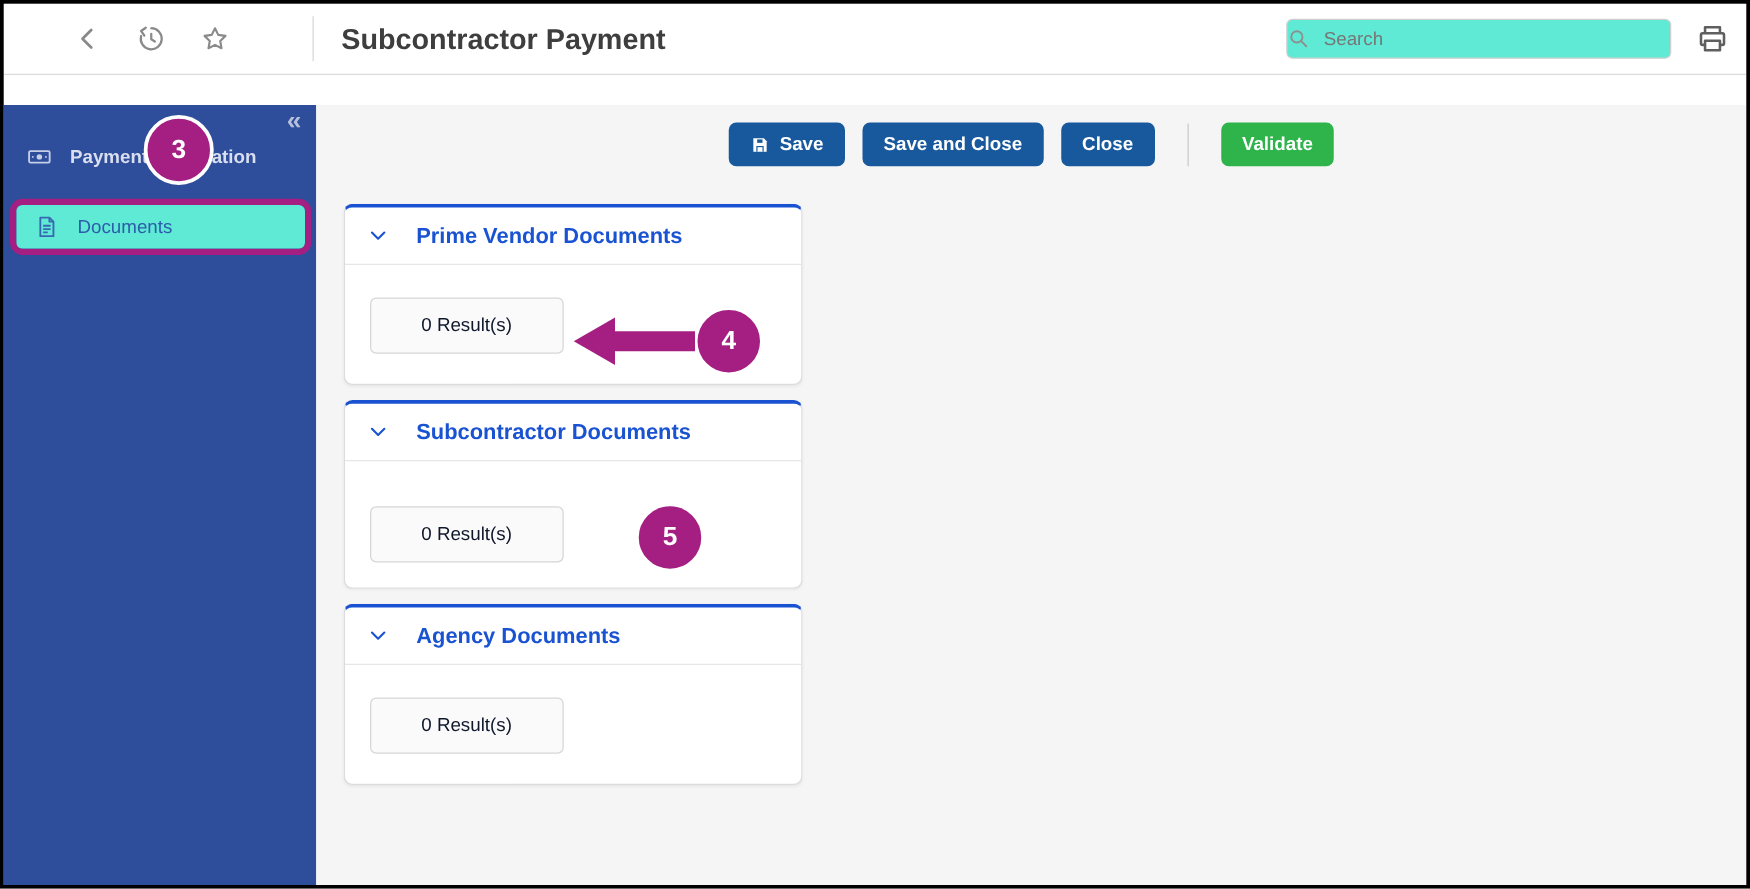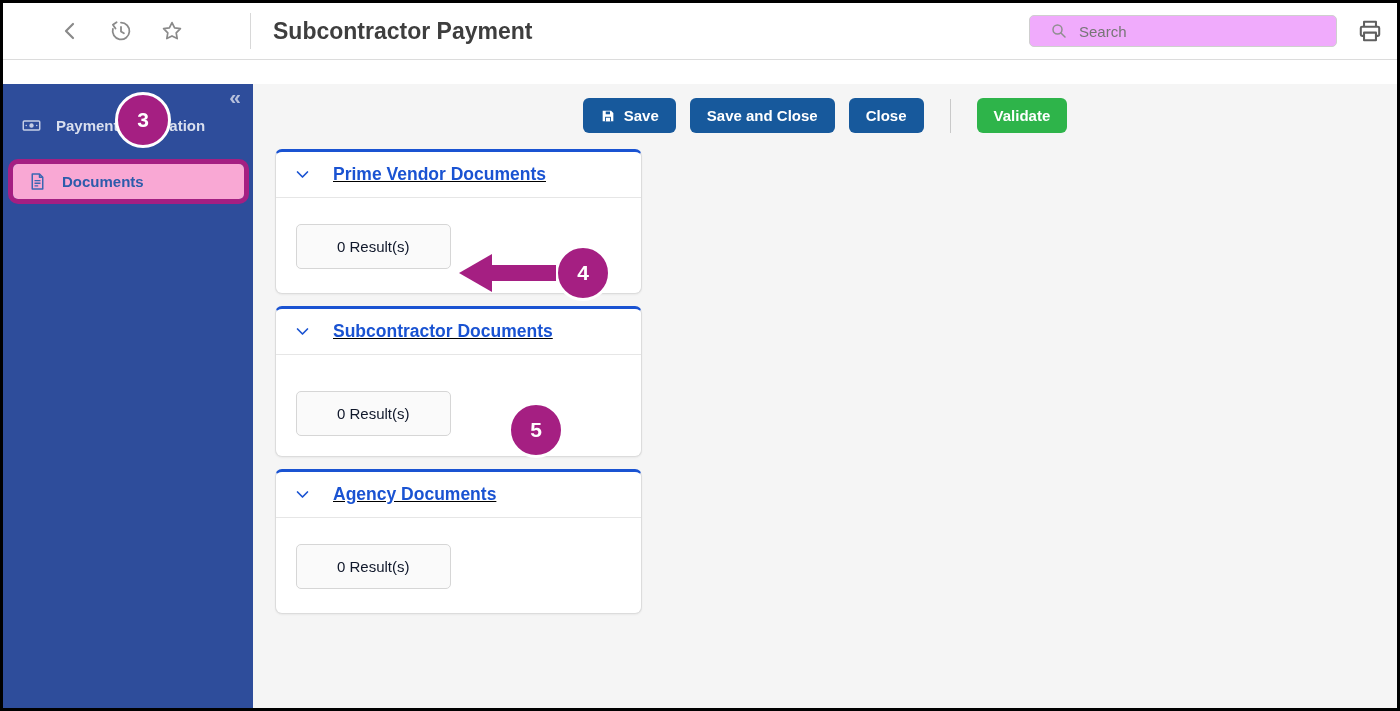--- a/index.html
+++ b/index.html
@@ -12,56 +12,56 @@
   
   .topbar{flex:0 0 57px;display:flex;align-items:center;background:#fff;
     border-bottom:1px solid #dcdcdc;box-sizing:border-box;}
   .topbar-left{width:247px;box-sizing:border-box;display:flex;align-items:center;
     gap:27px;padding-left:55px;flex:0 0 auto;color:#8a8a8a;}
   .nav-ic{width:24px;height:24px;color:#8a8a8a;cursor:pointer;}
   .v-div{width:1px;height:36px;background:#d8d8d8;flex:0 0 auto;}
   .page-title{margin-left:22px;font-size:23px;font-weight:700;color:#3e3e3e;}
   .topbar-right{margin-left:auto;display:flex;align-items:center;gap:20px;padding-right:14px;}
   .search-box{width:308px;height:32px;box-sizing:border-box;border:1px solid #cfcfcf;
-    border-radius:5px;display:flex;align-items:center;padding:0 20px;gap:9px;background:#f0abfc;}
+    border-radius:5px;display:flex;align-items:center;padding:0 0;gap:9px;background:#5eead4;}
   .search-box svg{width:18px;height:18px;color:#8f8f8f;flex:0 0 auto;}
   .search-box input{border:none;outline:none;background:transparent;font-size:15px;
     color:#444;width:100%;font-family:inherit;}
   .search-box input::placeholder{color:#767676;}
   .print-ic{width:26px;height:26px;color:#5f5f5f;cursor:pointer;}
   
   .gap-strip{flex:0 0 24px;background:#fff;}
   
   .app-body{flex:1;display:flex;min-height:0;}
   .sidebar{flex:0 0 250px;background:var(--sidebar-blue,#2e4d9b);display:flex;
     flex-direction:column;box-sizing:border-box;}
   .collapse-btn{align-self:flex-end;padding:3px 12px 0 0;font-size:21px;line-height:20px;
     color:#b6c0dc;font-weight:700;cursor:pointer;}
   .side-item{display:flex;align-items:center;gap:14px;padding:8px 10px 8px 18px;
     font-size:15px;font-weight:600;color:#d9dfee;cursor:pointer;}
   .side-item .s-ic{width:21px;height:21px;color:#c6cfe6;flex:0 0 auto;}
   .hl-ring-side{margin:15px 4px 0 5px;border:5px solid var(--magenta,#a51f82);
     border-radius:10px;overflow:hidden;background:#fff;}
-  .side-item.selected{background:#f9a8d4;color:#2d5cab;font-weight:700;
+  .side-item.selected{background:#5eead4;color:#2d5cab;font-weight:400;
     padding:7px 10px 7px 14px;}
   .side-item.selected .s-ic{color:#3a67b2;}
   
   .main{flex:1;background:var(--main-bg,#f5f5f5);padding:14px 0 0 22px;
     box-sizing:border-box;overflow:hidden;}
   .actions-row{display:flex;align-items:center;justify-content:center;gap:14px;
     margin-right:22px;height:35px;}
   .btn{border:none;border-radius:6px;color:#fff;font-weight:700;font-size:15px;
     padding:8px 17px;display:inline-flex;align-items:center;gap:8px;cursor:pointer;
     font-family:inherit;line-height:19px;}
   .btn-blue{background:var(--button-blue,#17599c);}
   .btn-red{background:var(--danger-red,#dd3434);}
   .btn-green{background:var(--success-green,#2eb44a);}
   .btn .b-ic{width:16px;height:16px;}
   .actions-div{width:1px;height:34px;background:#c9c9c9;margin:0 12px;}
-  .sections{width:367px;margin-top:16px;text-decoration:underline;}
+  .sections{width:367px;margin-top:30px;}
   .card{background:#fff;border:1px solid #dcdcdc;border-top:3px solid var(--section-blue,#1a53d2);
     border-radius:7px;margin-bottom:12px;box-shadow:0 1px 2px rgba(0,0,0,.05);}
   .card-header{display:flex;align-items:center;gap:22px;padding:12px 18px;
     border-bottom:1px solid #e6e6e6;cursor:pointer;}
   .chev{width:17px;height:17px;color:var(--section-blue,#1a53d2);flex:0 0 auto;}
   .card-title{color:var(--section-blue,#1a53d2);font-weight:700;font-size:17.5px;}
   .card-body{padding:26px 20px 24px;}
   .card-body.tight{padding:18px 20px 20px;}
   .result-box{display:inline-block;border:1px solid #d6d6d6;background:#fafafa;
     border-radius:5px;padding:13px 40px;font-size:15px;color:#0f172a;}

